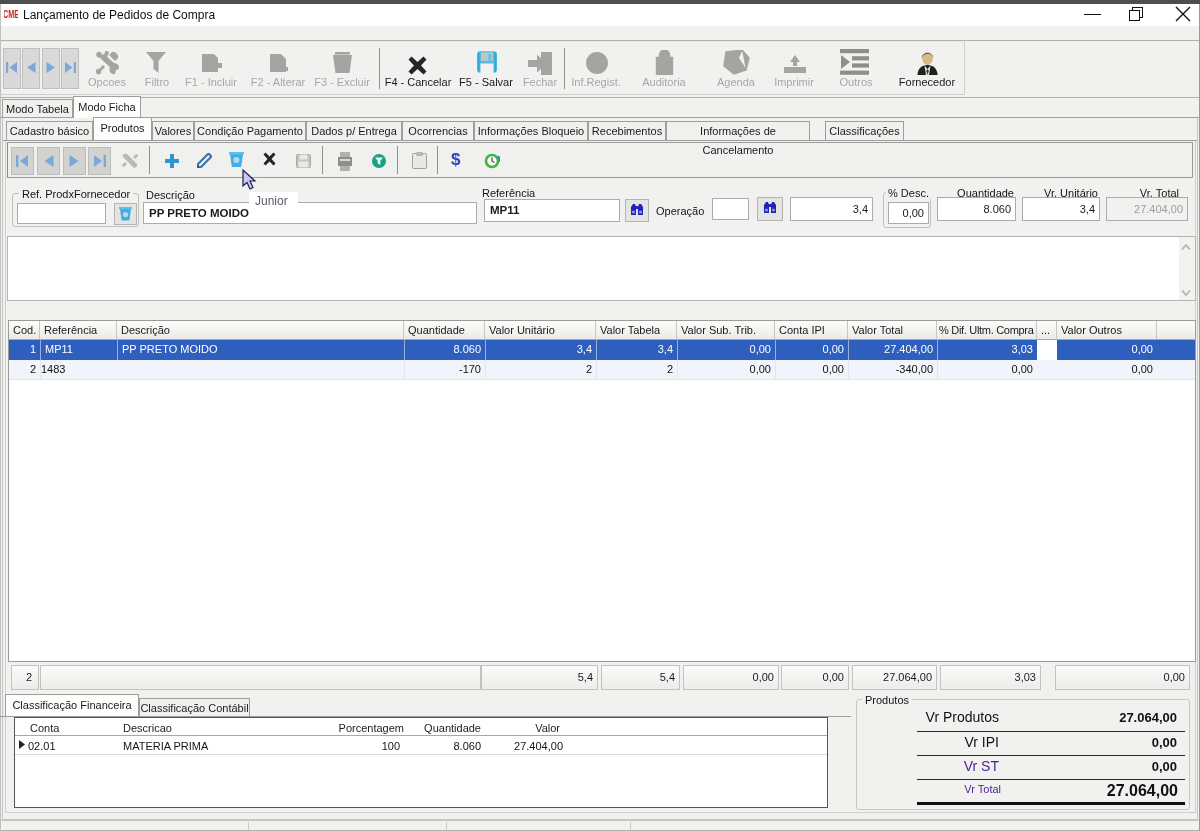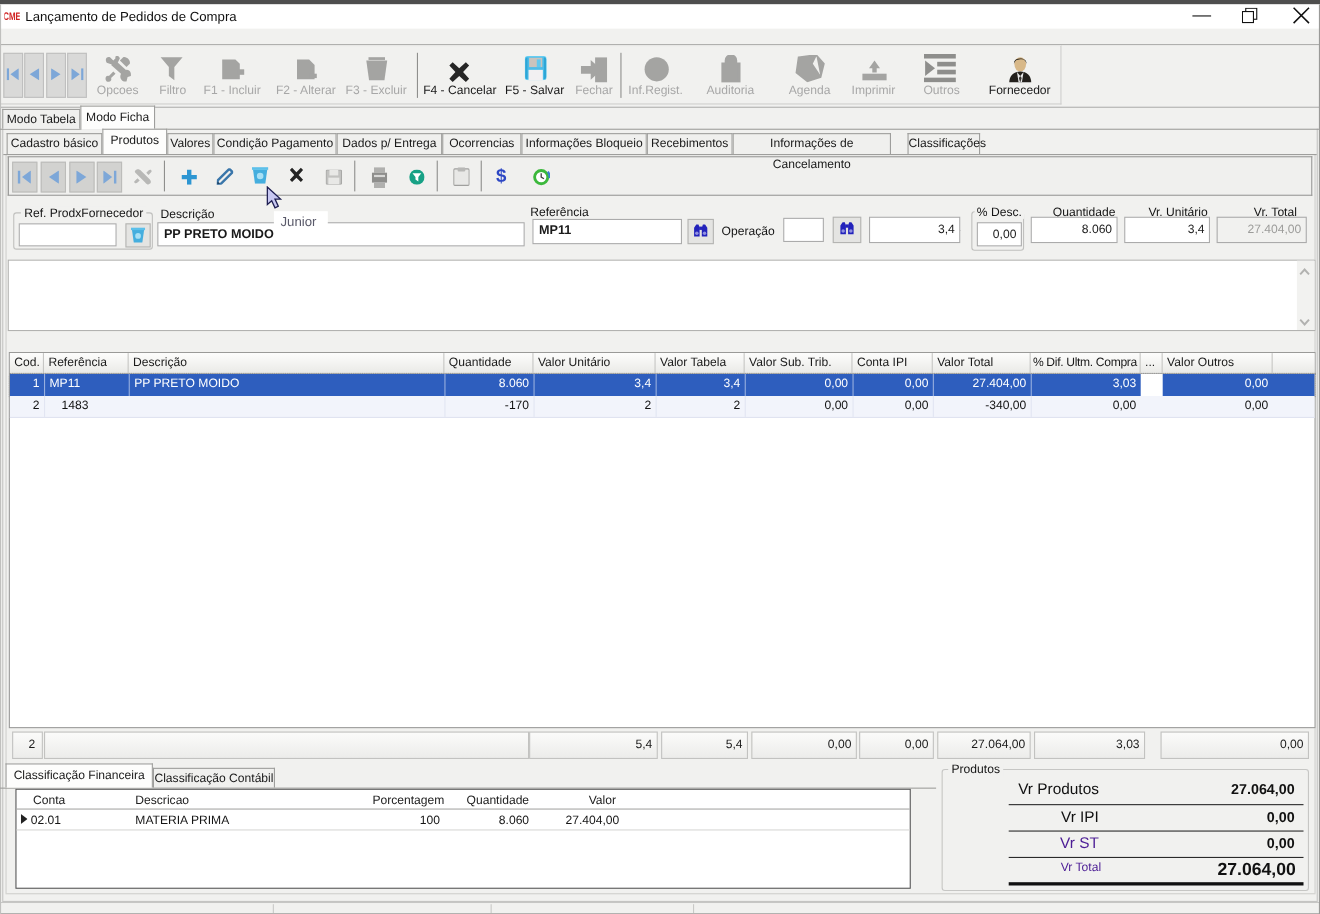--- a/index.html
+++ b/index.html
@@ -151,21 +151,21 @@
 <div class="hl" style="left:3px;top:140px;width:1194px;background:#9e9e9c;z-index:1"></div>
 <div class="tab" style="left:6px;top:121px;width:87px;height:19px;line-height:19px;z-index:2">Cadastro básico</div>
 <div class="tab tabact" style="left:93px;top:117px;width:59px;height:23px;line-height:21px;z-index:4">Produtos</div>
 <div class="tab" style="left:152px;top:121px;width:42px;height:19px;line-height:19px;z-index:2">Valores</div>
 <div class="tab" style="left:194px;top:121px;width:112px;height:19px;line-height:19px;z-index:2">Condição Pagamento</div>
 <div class="tab" style="left:306px;top:121px;width:96px;height:19px;line-height:19px;z-index:2">Dados p/ Entrega</div>
 <div class="tab" style="left:402px;top:121px;width:72px;height:19px;line-height:19px;z-index:2">Ocorrencias</div>
 <div class="tab" style="left:474px;top:121px;width:114px;height:19px;line-height:19px;z-index:2">Informações Bloqueio</div>
 <div class="tab" style="left:588px;top:121px;width:78px;height:19px;line-height:19px;z-index:2">Recebimentos</div>
 <div class="tab" style="left:666px;top:121px;width:144px;height:19px;line-height:19px;z-index:2">Informações de Cancelamento</div>
-<div class="tab" style="left:825px;top:121px;width:66px;height:19px;line-height:19px;z-index:2">Classificações</div>
+<div class="tab" style="left:825px;top:121px;width:79px;height:19px;line-height:19px;z-index:2">Classificações</div>
 
 <div class="vline" style="left:5px;top:140px;height:672px;background:#cfcfcd"></div>
 <div class="vline" style="left:1195px;top:140px;height:672px;background:#cfcfcd"></div>
 <div class="hl" style="left:5px;top:812px;width:1191px;background:#cfcfcd"></div>
 
 <div class="a" style="left:7px;top:142px;width:1186px;height:36px;border:1px solid #9a9a98;border-left:1px solid #8a8a88;background:#f0f0ee"></div>
 <div class="btn" style="left:11px;top:147px;width:23px;height:28px;background:#d2d2d0;border-color:#bcbcba"></div>
 <div class="btn" style="left:37px;top:147px;width:23px;height:28px;background:#d2d2d0;border-color:#bcbcba"></div>
 <div class="btn" style="left:63px;top:147px;width:23px;height:28px;background:#d2d2d0;border-color:#bcbcba"></div>
 <div class="btn" style="left:88px;top:147px;width:23px;height:28px;background:#d2d2d0;border-color:#bcbcba"></div>
@@ -306,21 +306,21 @@
   <div class="cell num" style="left:587px;width:81px;border-left:1px solid rgba(255,255,255,.5)">3,4</div>
   <div class="cell num" style="left:668px;width:98px;border-left:1px solid rgba(255,255,255,.5)">0,00</div>
   <div class="cell num" style="left:766px;width:73px;border-left:1px solid rgba(255,255,255,.5)">0,00</div>
   <div class="cell num" style="left:839px;width:89px;border-left:1px solid rgba(255,255,255,.5)">27.404,00</div>
   <div class="cell num" style="left:928px;width:100px;border-left:1px solid rgba(255,255,255,.5)">3,03</div>
   <div class="cell" style="left:1028px;width:20px;background:#fff"></div>
   <div class="cell num" style="left:1048px;width:100px">0,00</div>
  </div>
  <div class="a" style="left:0;top:39px;width:1186px;height:20px;background:#f2f4fb;color:#111;border-bottom:1px solid #e0e3f0">
   <div class="cell num" style="left:0;width:31px">2</div>
-  <div class="cell" style="left:31px;width:77px;padding-left:15px;border-left:1px solid #e2e5f2">1483</div>
+  <div class="cell" style="left:31px;width:77px;padding-left:0;border-left:1px solid #e2e5f2">1483</div>
   <div class="cell num" style="left:395px;width:81px;border-left:1px solid #e2e5f2">-170</div>
   <div class="cell num" style="left:476px;width:111px;border-left:1px solid #e2e5f2">2</div>
   <div class="cell num" style="left:587px;width:81px;border-left:1px solid #e2e5f2">2</div>
   <div class="cell num" style="left:668px;width:98px;border-left:1px solid #e2e5f2">0,00</div>
   <div class="cell num" style="left:766px;width:73px;border-left:1px solid #e2e5f2">0,00</div>
   <div class="cell num" style="left:839px;width:89px;border-left:1px solid #e2e5f2">-340,00</div>
   <div class="cell num" style="left:928px;width:100px;border-left:1px solid #e2e5f2">0,00</div>
   <div class="cell" style="left:1028px;width:20px"></div>
   <div class="cell num" style="left:1048px;width:100px">0,00</div>
  </div>

